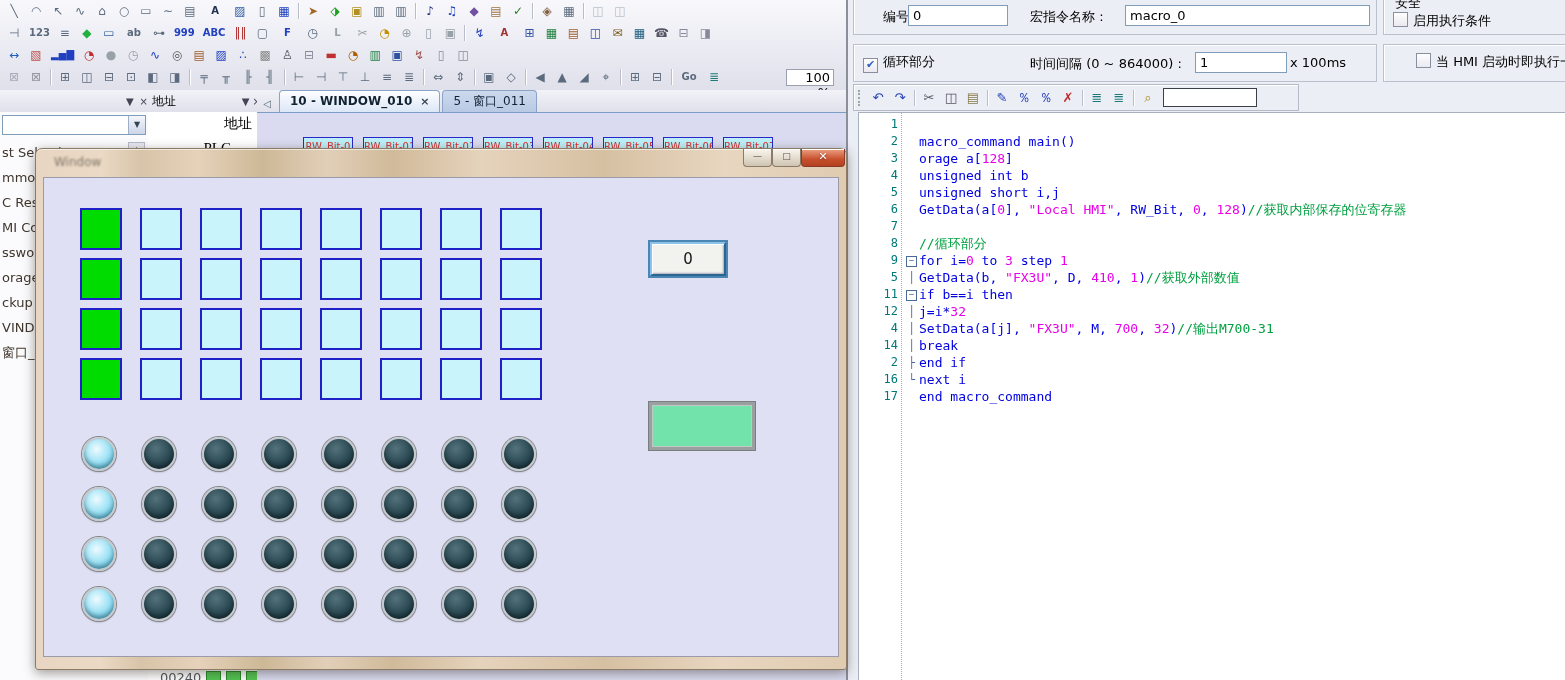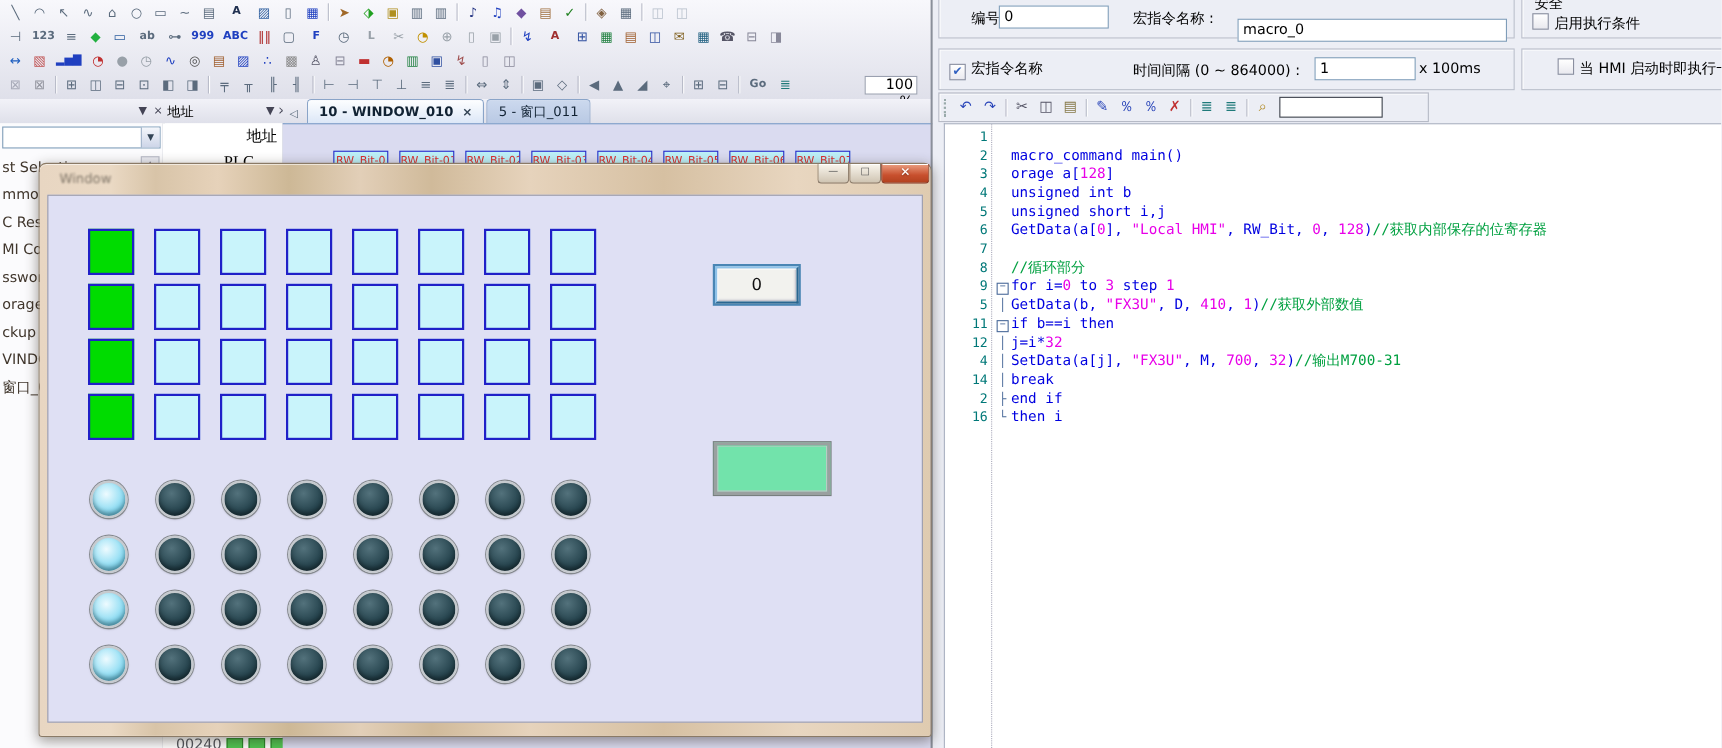--- a/index.html
+++ b/index.html
@@ -325,29 +325,29 @@
 
   <div class="macro-panel">
     <div class="gb" style="left:5px;top:-14px;width:522px;height:47px;"></div>
     <div class="gb" style="left:535px;top:-14px;width:245px;height:47px;"></div>
     <div class="gb" style="left:5px;top:44px;width:522px;height:36px;"></div>
     <div class="gb" style="left:535px;top:44px;width:245px;height:36px;"></div>
 
     <span class="fldlbl" style="left:35px;top:8px;">编号 :</span>
     <div class="inp" style="left:60px;top:5px;width:90px;height:19px;">0</div>
     <span class="fldlbl" style="left:182px;top:8px;">宏指令名称 :</span>
-    <div class="inp" style="left:277px;top:17px;width:235px;height:19px;">macro_0</div>
+    <div class="inp" style="left:277px;top:5px;width:235px;height:19px;">macro_0</div>
 
     <span class="gbtitle" style="left:545px;top:-6px;">安全</span>
     <div class="cbrow" style="left:545px;top:12px;">
       <span class="cb" id="cb-cond"></span><span>启用执行条件</span>
     </div>
 
     <div class="cbrow" style="left:15px;top:53px;">
-      <span class="cb" id="cb-per">✔</span><span>宏指令名称</span>
+      <span class="cb" id="cb-per">✔</span><span>循环部分</span>
     </div>
     <span class="fldlbl" style="left:182px;top:55px;">时间间隔 (0 ~ 864000) :</span>
     <div class="inp" style="left:347px;top:52px;width:82px;height:19px;">1</div>
     <span class="fldlbl" style="left:442px;top:55px;">x 100ms</span>
     <div class="cbrow" style="left:545px;top:53px;padding-left:23px;">
       <span class="cb" id="cb-once"></span><span>当 HMI 启动时即执行一次</span>
     </div>
 
     <div class="mtoolbar" id="mtoolbar">
       <span class="grip"></span>
@@ -379,21 +379,22 @@
         <div class="cl"><span class="ln">6</span><span class="fold"></span><span class="src"><span class="tc">GetData(a[</span><span class="tl">0</span><span class="tc">], </span><span class="tl">"Local HMI"</span><span class="tc">, RW_Bit, </span><span class="tl">0</span><span class="tc">, </span><span class="tl">128</span><span class="tc">)</span><span class="tm">//获取内部保存的位寄存器</span></span></div>
         <div class="cl"><span class="ln">7</span><span class="fold"></span><span class="src"></span></div>
         <div class="cl"><span class="ln">8</span><span class="fold"></span><span class="src"><span class="tm">//循环部分</span></span></div>
         <div class="cl"><span class="ln">9</span><span class="fold"><span class="fbox">−</span></span><span class="src"><span class="tc">for i=</span><span class="tl">0</span><span class="tc"> to </span><span class="tl">3</span><span class="tc"> step </span><span class="tl">1</span></span></div>
         <div class="cl"><span class="ln">5</span><span class="fold">│</span><span class="src"><span class="tc">GetData(b, </span><span class="tl">"FX3U"</span><span class="tc">, D, </span><span class="tl">410</span><span class="tc">, </span><span class="tl">1</span><span class="tc">)</span><span class="tm">//获取外部数值</span></span></div>
         <div class="cl"><span class="ln">11</span><span class="fold"><span class="fbox">−</span></span><span class="src"><span class="tc">if b==i then</span></span></div>
         <div class="cl"><span class="ln">12</span><span class="fold">│</span><span class="src"><span class="tc">j=i*</span><span class="tl">32</span></span></div>
         <div class="cl"><span class="ln">4</span><span class="fold">│</span><span class="src"><span class="tc">SetData(a[j], </span><span class="tl">"FX3U"</span><span class="tc">, M, </span><span class="tl">700</span><span class="tc">, </span><span class="tl">32</span><span class="tc">)</span><span class="tm">//输出M700-31</span></span></div>
         <div class="cl"><span class="ln">14</span><span class="fold">│</span><span class="src"><span class="tc">break</span></span></div>
         <div class="cl"><span class="ln">2</span><span class="fold">├</span><span class="src"><span class="tc">end if</span></span></div>
-        <div class="cl"><span class="ln">16</span><span class="fold">└</span><span class="src"><span class="tc">then i</span></span></div>
+        <div class="cl"><span class="ln">16</span><span class="fold">└</span><span class="src"><span class="tc">next i</span></span></div>
+        <div class="cl"><span class="ln">17</span><span class="fold"></span><span class="src"><span class="tc">end macro_command</span></span></div>
       </div>
   </div>
 
   <div class="simwin">
     <span class="wtitle">Window</span>
     <span class="wbtn" style="left:707px;width:27px;">—</span>
     <span class="wbtn" style="left:736px;width:27px;">□</span>
     <span class="wbtn close" style="left:765px;width:42px;">✕</span>
     <div class="simcontent" id="simcontent">
       <div class="numdisp">0</div>

